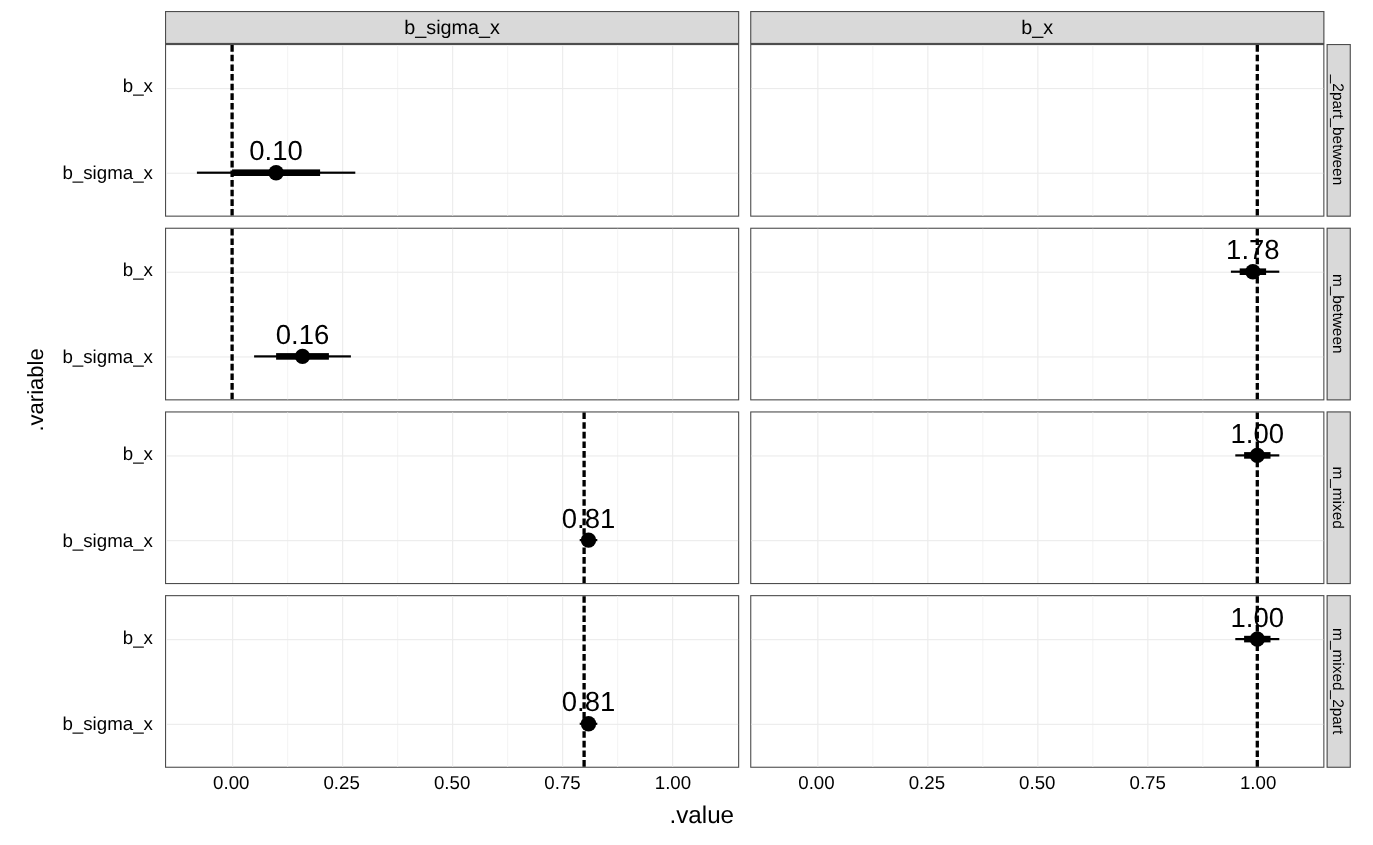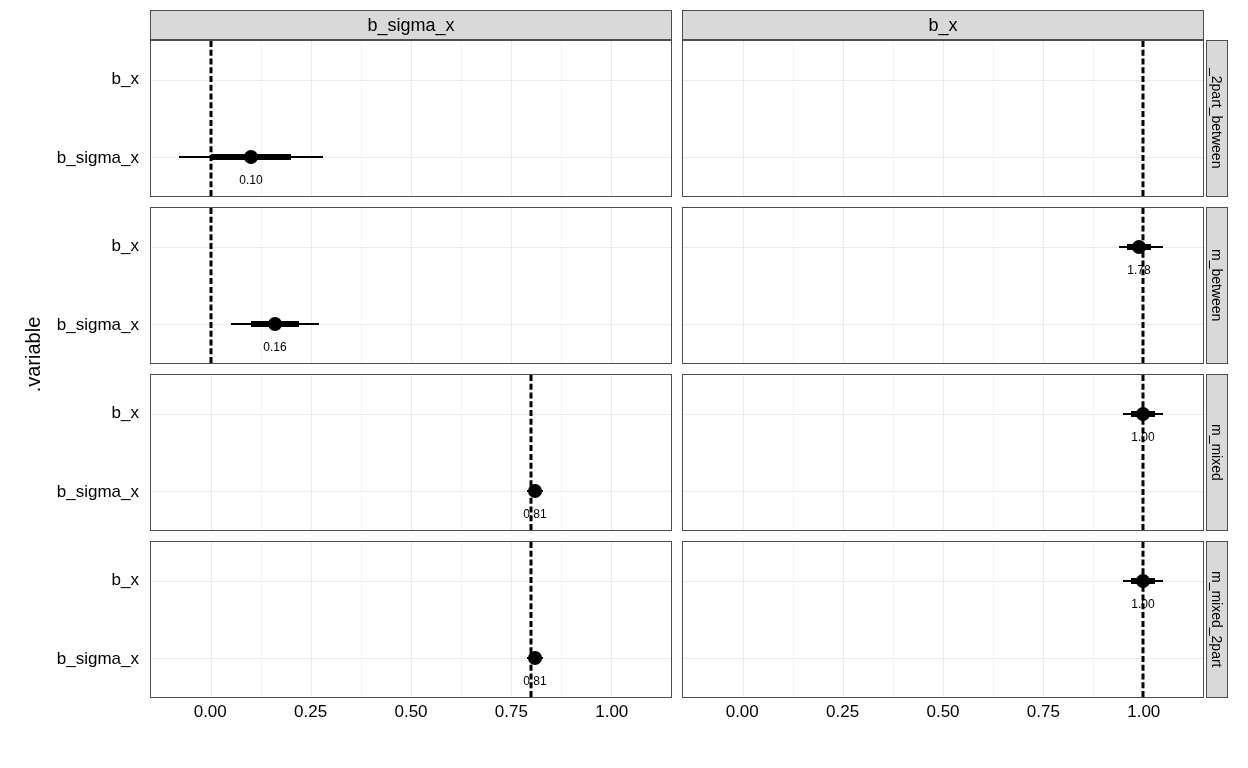--- a/index.html
+++ b/index.html
@@ -107,24 +107,23 @@
     transform: translateY(-3px);
   }
   .point {
     position: absolute;
     width: 14px; height: 14px;
     background: #000; border-radius: 50%;
     transform: translate(-7px, -7px);
   }
   .pt-label {
     position: absolute;
-    font-size: 12px;
+    font-size: 25px;
     transform: translate(-50%, -115%);
     white-space: nowrap;
-    margin-top: 32px;
   }
   
   .y-ticks {
     position: absolute;
     left: -105px; width: 100px; top: 0; bottom: 0;
     pointer-events: none;
   }
   .y-tick {
     position: absolute; right: 6px;
     font-size: 17px;
@@ -347,14 +346,17 @@
       </div>
     <div class="col">
         <div class="x-tick" style="left: 11.5385%;">0.00</div>
         <div class="x-tick" style="left: 30.7692%;">0.25</div>
         <div class="x-tick" style="left: 50%;">0.50</div>
         <div class="x-tick" style="left: 69.2308%;">0.75</div>
         <div class="x-tick" style="left: 88.4615%;">1.00</div>
       </div>
   </div>
 
+  <div class="x-title">
+    <span>.value</span>
+  </div>
 
 </div>
 
 </body></html>

